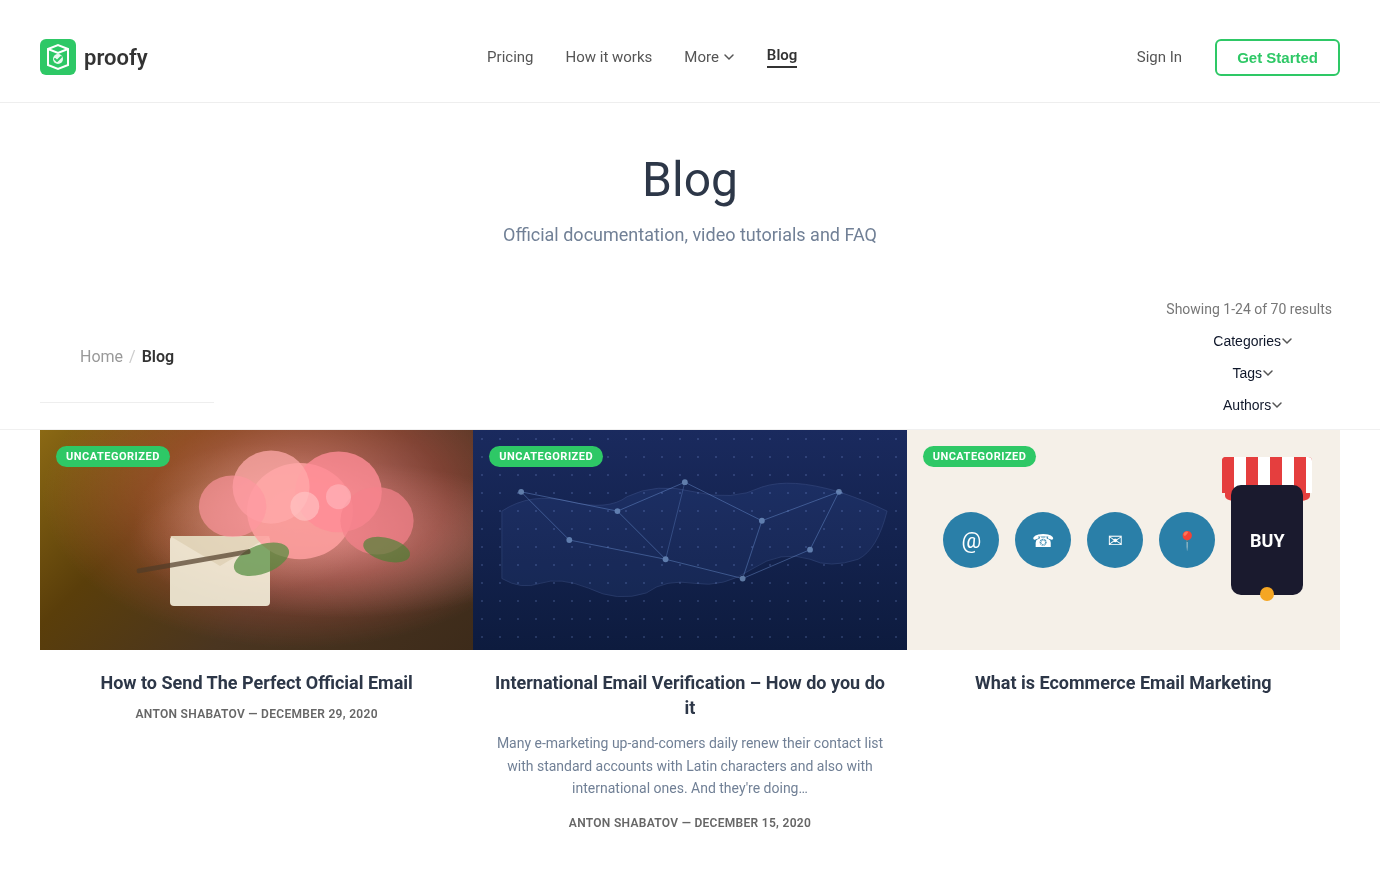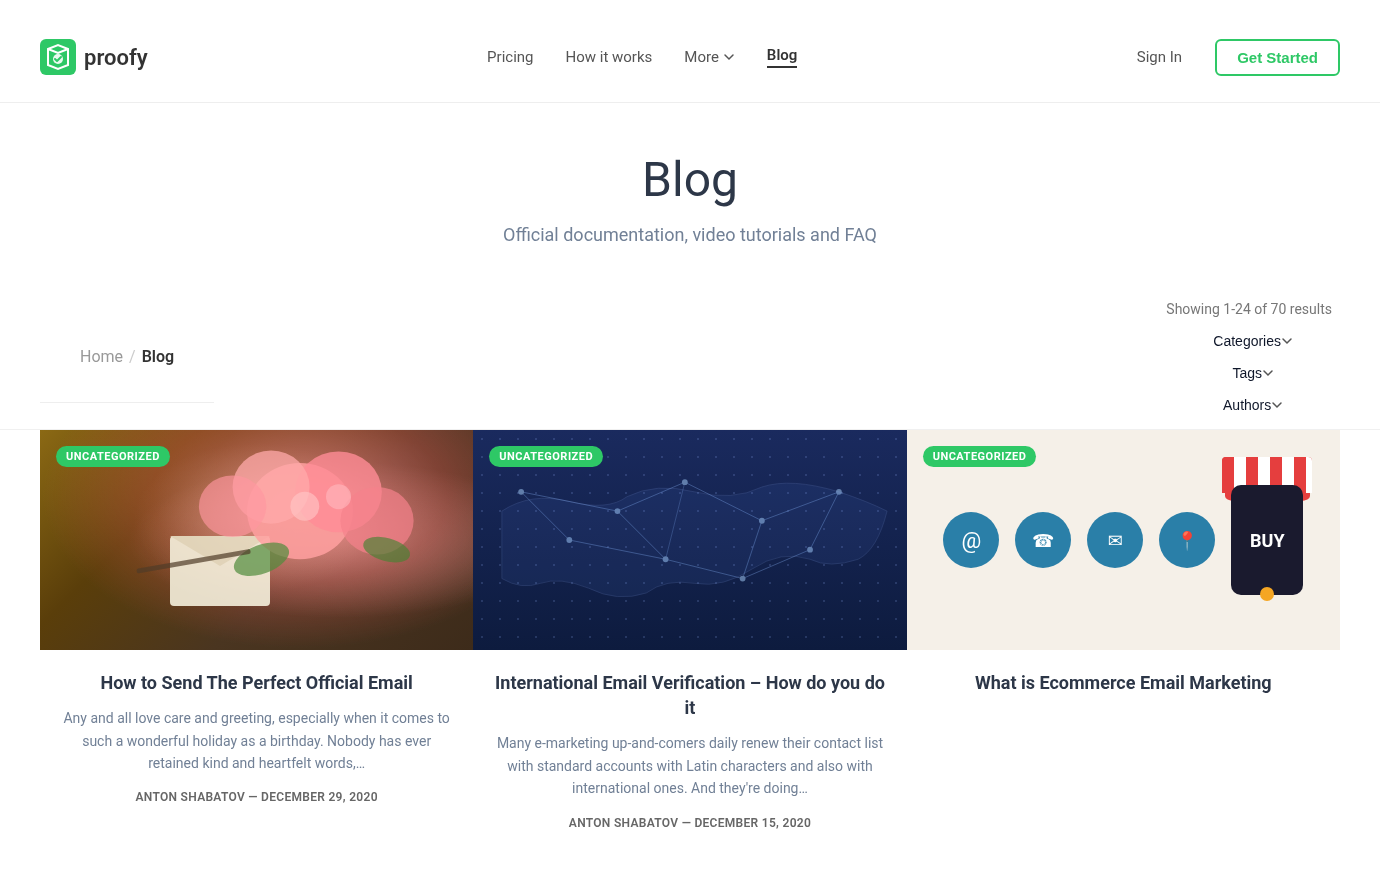--- a/index.html
+++ b/index.html
@@ -239,21 +239,20 @@
 
           <rect x="100" y="140" width="120" height="5" rx="2" fill="rgba(80,60,40,0.7)" transform="rotate(-10,100,140)"></rect>
         </svg>
       </div>
       <span class="card-badge">UNCATEGORIZED</span>
     </div>
     <div class="card-body">
       <h2 class="card-title" style="cursor:pointer">
         <span>How to Send The Perfect Official Email</span>
       </h2>
-      <p class="card-excerpt">Any and all love care and greeting, especially when it comes to such a wonderful holiday as a birthday. Nobody has ever retained kind and heartfelt words,…</p>
       <div class="card-meta">
         <span>ANTON SHABATOV</span>
         <span> — </span>
         <span>DECEMBER 29, 2020</span>
       </div>
     </div>
   </div>
 
   <div class="card">
     <div class="card-img-wrap">

